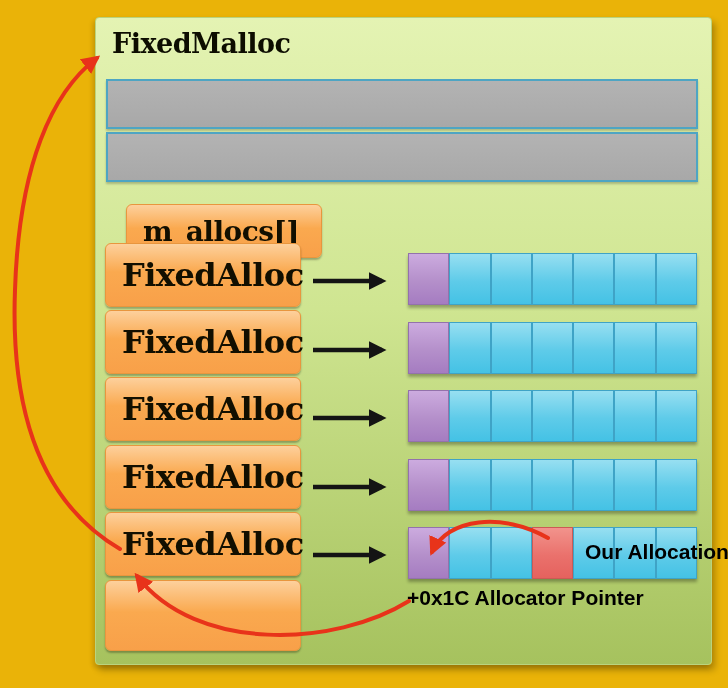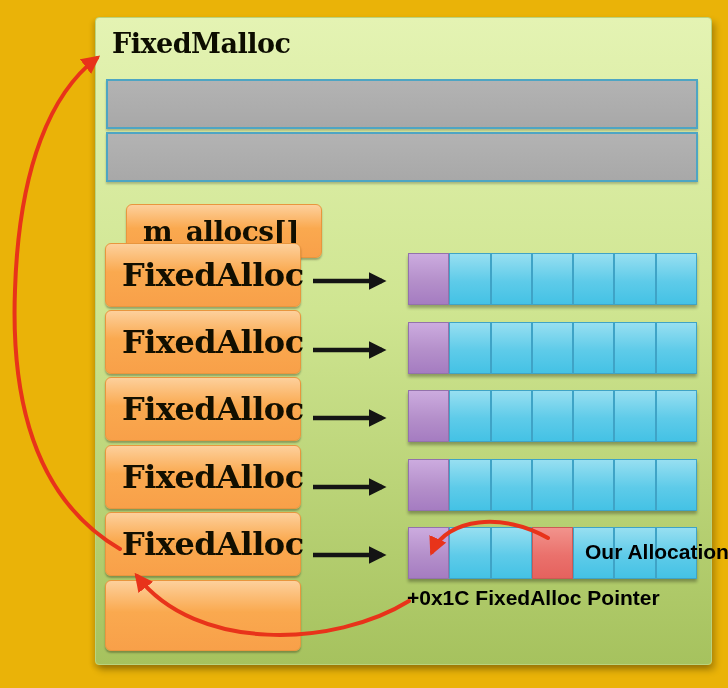--- a/index.html
+++ b/index.html
@@ -209,21 +209,21 @@
         <div class="cell cell-allocated"></div>
         <div class="cell cell-free"></div>
         <div class="cell cell-free"></div>
         <div class="cell cell-free"></div>
       </div>
     </div>
 
   <div class="our-allocation">Our Allocation</div>
 
   <div class="offset-notes">
-    <div>+0x1C FixedAlloc Pointer</div>
+    <div>+0x1C Allocator Pointer</div>
   </div>
 
   <svg id="arrow-layer" viewBox="0 0 728 688" xmlns="http://www.w3.org/2000/svg">
     <defs>
       <marker id="mk-black" markerWidth="4" markerHeight="4" refX="3" refY="2" orient="auto" markerUnits="strokeWidth">
         <path d="M0,0 L4,2 L0,4 z" fill="#141414"></path>
       </marker>
       <marker id="mk-red" markerWidth="4.6" markerHeight="4.6" refX="3.6" refY="2.3" orient="auto" markerUnits="strokeWidth">
         <path d="M0,0 L4.6,2.3 L0,4.6 z" fill="#e8331a"></path>
       </marker>

